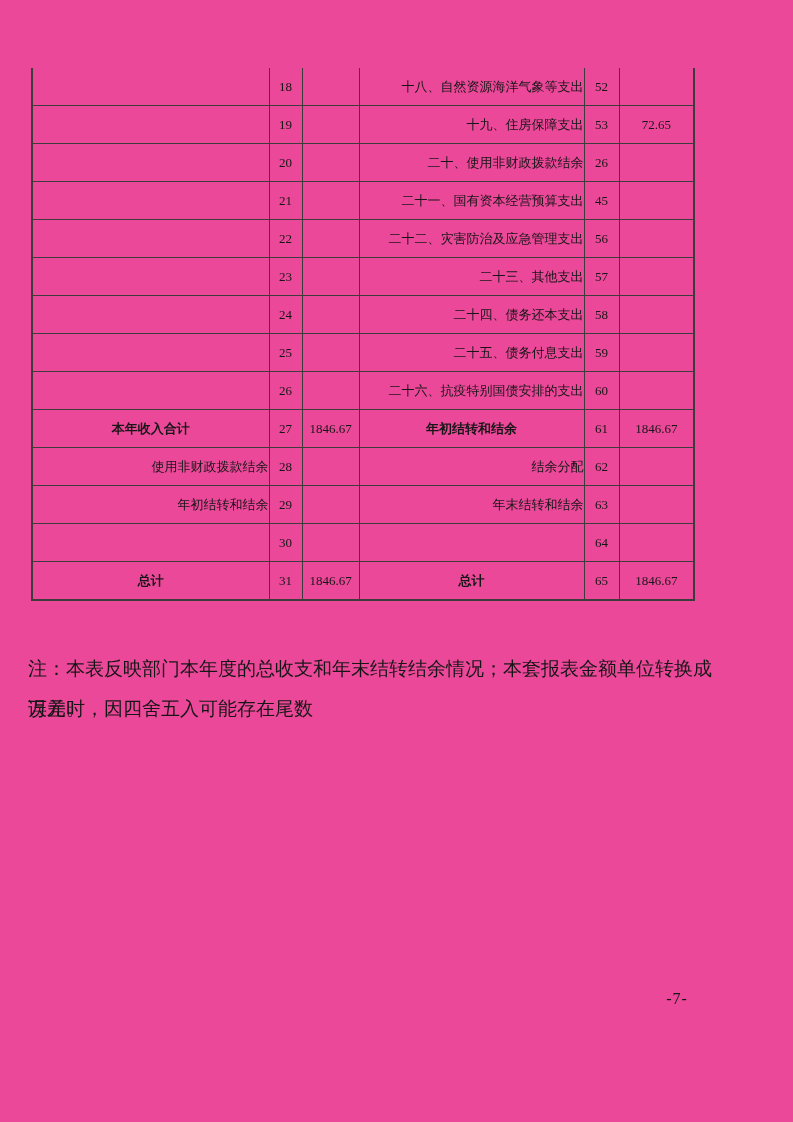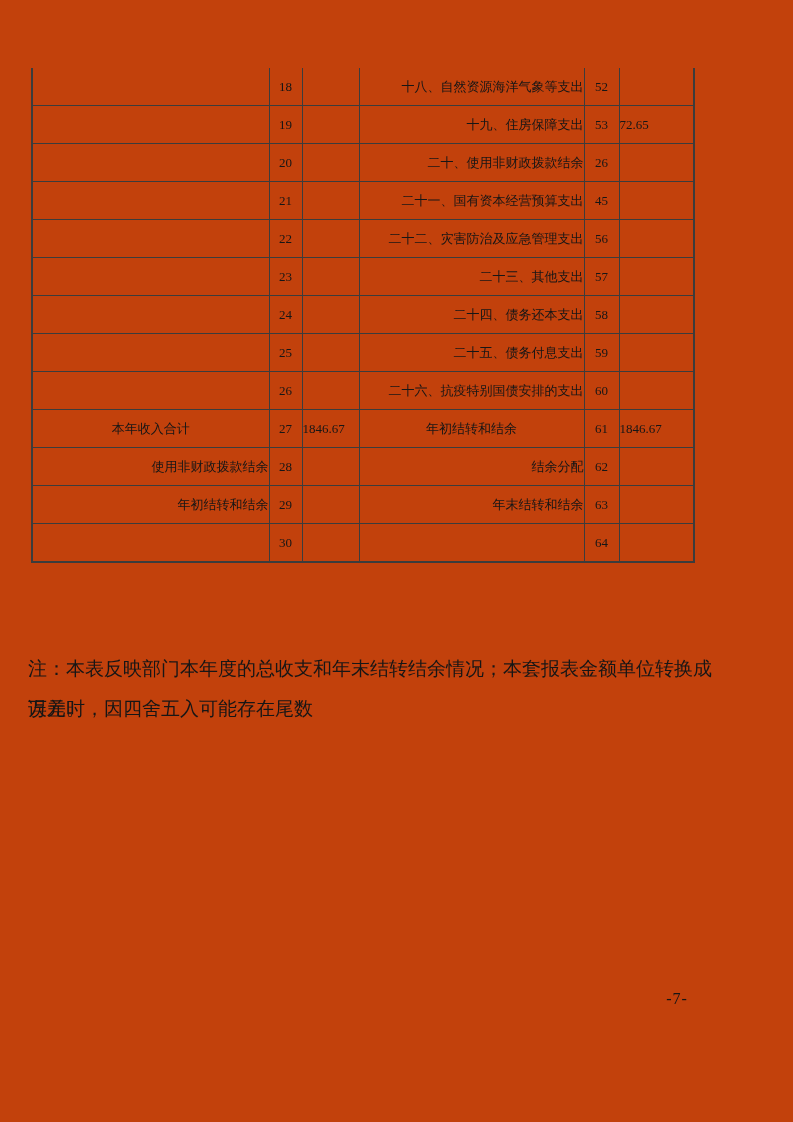--- a/index.html
+++ b/index.html
@@ -11,21 +11,21 @@
     width: 793px;
     height: 1122px;
     position: relative;
     font-family: "Liberation Serif", "DejaVu Serif", serif;
     color: #161616;
     overflow: hidden;
   }
   .page {
     position: absolute;
     inset: 0;
-    background: #c2410c;
+    background: #ec4899;
   }
   table.budget-table {
     position: absolute;
     left: 31px;
     top: 68px;
     width: 662px;
     border-collapse: collapse;
     table-layout: fixed;
     border: 2px solid #3c3c3c;
     border-top: none;
@@ -42,27 +42,27 @@
   }
   table.budget-table tr:first-child td {
     border-top: none;
   }
   td.c-label {
     text-align: right;
     padding: 0 2px;
   }
   td.c-label.em {
     text-align: center;
-    font-weight: normal;
+    font-weight: bold;
   }
   td.c-num {
     text-align: center;
   }
   td.c-amt {
-    text-align: left;
+    text-align: center;
     padding-right: 2px;
   }
   .footnote {
     position: absolute;
     left: 28px;
     top: 649px;
     width: 700px;
     font-size: 19px;
   }
   .footnote .fn-line {
@@ -192,20 +192,28 @@
           <td class="c-amt"></td>
         </tr>
         <tr>
           <td class="c-label"></td>
           <td class="c-num">30</td>
           <td class="c-amt"></td>
           <td class="c-label"></td>
           <td class="c-num">64</td>
           <td class="c-amt"></td>
         </tr>
+        <tr>
+          <td class="c-label em">总计</td>
+          <td class="c-num">31</td>
+          <td class="c-amt">1846.67</td>
+          <td class="c-label em">总计</td>
+          <td class="c-num">65</td>
+          <td class="c-amt">1846.67</td>
+        </tr>
       </tbody>
   </table>
 
   <div class="footnote">
     <span class="fn-line">注：本表反映部门本年度的总收支和年末结转结余情况；本套报表金额单位转换成万元时，因四舍五入可能存在尾数</span>
     <span class="fn-line">误差。</span>
   </div>
 
   <div class="page-number">-7-</div>
 

